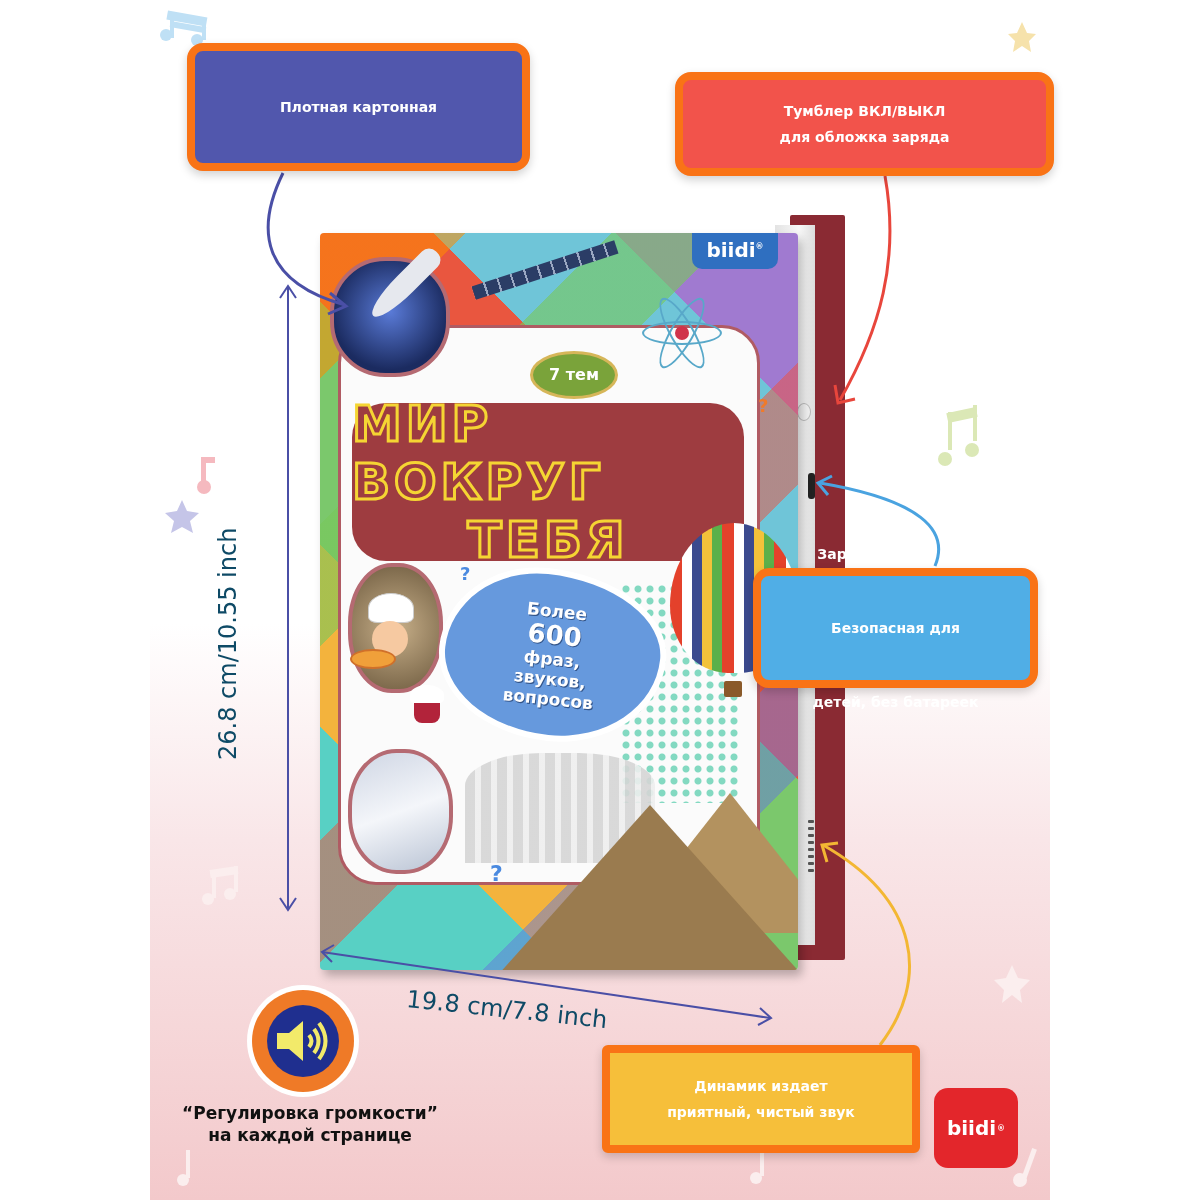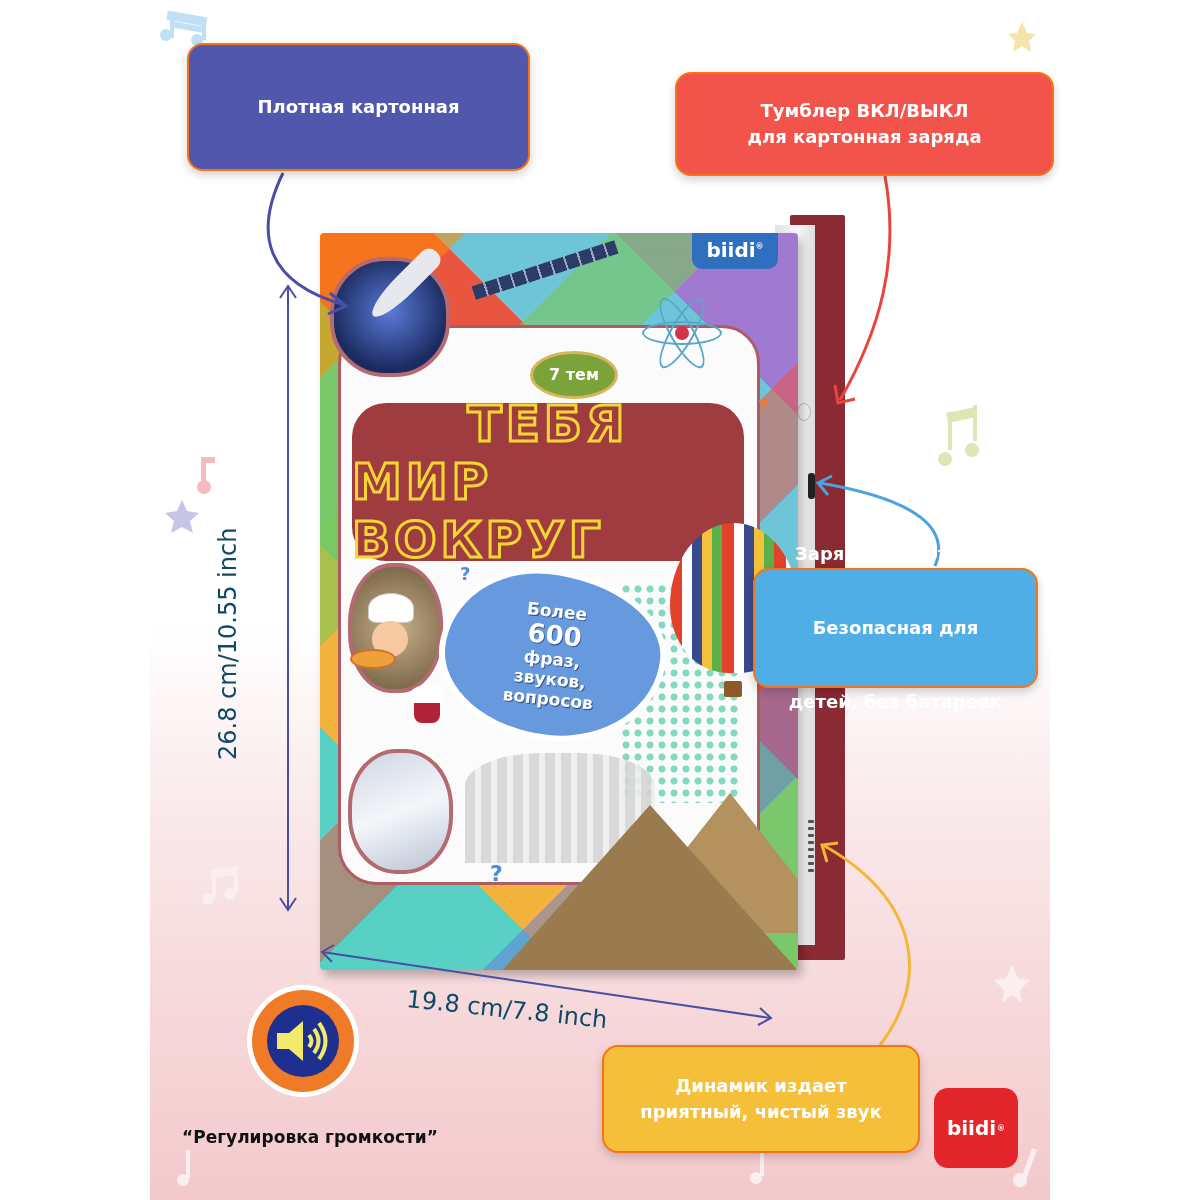--- a/index.html
+++ b/index.html
@@ -5,31 +5,31 @@
   * { box-sizing: border-box; margin: 0; padding: 0; }
   html, body { width: 1200px; height: 1200px; background: #ffffff; overflow: hidden; }
   body { position: relative; font-family: "DejaVu Sans", sans-serif; }
 
   .panel {
     position: absolute; left: 150px; top: 0; width: 900px; height: 1200px;
     background: linear-gradient(to bottom, #ffffff 0%, #ffffff 52%, #f9e6e8 70%, #f3c9cb 100%);
   }
 
   .callout {
-    position: absolute; border: 2px solid #f97316; border-radius: 16px;
+    position: absolute; border: 8px solid #f97316; border-radius: 16px;
     box-shadow: 0 4px 10px rgba(0,0,0,0.18);
     color: #ffffff; font-weight: bold; text-align: center;
     display: flex; flex-direction: column; justify-content: center; align-items: center;
-    font-size: 18px; line-height: 26px;
+    font-size: 14px; line-height: 26px;
   }
   .callout span { display: block; }
   .callout-cover { left: 187px; top: 43px; width: 343px; height: 128px; background: #5157ad; }
   .callout-switch { left: 675px; top: 72px; width: 379px; height: 104px; background: #f2534b; }
   .callout-usb { left: 753px; top: 568px; width: 285px; height: 120px; background: #50aee6; gap: 48px; }
-  .callout-speaker { left: 602px; top: 1045px; width: 318px; height: 108px; background: #f6bf3a; }
+  .callout-speaker { left: 602px; top: 1045px; width: 318px; height: 108px; background: #f6bf3a; border-radius: 6px; }
 
   
   .book { position: absolute; left: 300px; top: 205px; width: 545px; height: 770px; }
   .book-spine-back {
     position: absolute; left: 490px; top: 10px; width: 55px; height: 745px;
     background: #8a2a33; border-radius: 2px;
   }
   .book-pages {
     position: absolute; left: 475px; top: 20px; width: 40px; height: 720px;
     background: linear-gradient(to right, #e3e3e3, #f8f8f8 60%, #dcdcdc);
@@ -148,21 +148,21 @@
   
   .volume-badge {
     position: absolute; left: 247px; top: 985px; width: 112px; height: 112px; border-radius: 50%;
     background: #ffffff; display: flex; align-items: center; justify-content: center;
   }
   .volume-inner {
     width: 102px; height: 102px; border-radius: 50%; background: #ef7a27;
     display: flex; align-items: center; justify-content: center;
   }
   .volume-core { width: 72px; height: 72px; border-radius: 50%; background: #1f2f8f; display: flex; align-items: center; justify-content: center; }
-  .volume-caption { position: absolute; left: 160px; top: 1102px; width: 300px; text-align: center; font-weight: bold; font-size: 17px; line-height: 22px; color: #111111; margin-top: 24px; }
+  .volume-caption { position: absolute; left: 160px; top: 1102px; width: 300px; text-align: center; font-weight: bold; font-size: 17px; line-height: 22px; color: #111111; }
   .volume-caption span { display: block; }
 
   .brand-logo {
     position: absolute; left: 934px; top: 1088px; width: 84px; height: 80px; border-radius: 14px;
     background: #e3262b; color: #ffffff; font-weight: bold; font-size: 20px;
     display: flex; align-items: center; justify-content: center;
   }
   .brand-logo sup { font-size: 8px; margin-left: 1px; }
   svg.overlay { position: absolute; left: 0; top: 0; width: 1200px; height: 1200px; pointer-events: none; }
 </style>
@@ -239,22 +239,22 @@
     <div class="shuttle"></div>
     <div class="satellite"></div>
     <div class="atom">
         <i></i>
         <i></i>
         <i></i>
         <b></b>
       </div>
     <div class="topics-badge">7 тем</div>
     <div class="title-box">
+      <span>МИР ВОКРУГ</span>
       <span>ТЕБЯ</span>
-      <span>МИР ВОКРУГ</span>
     </div>
     <div class="food-circle"></div>
     <div class="chef"></div>
     <div class="pizza"></div>
     <div class="cupcake"></div>
     <div class="snow-circle"></div>
     <div class="dots"></div>
     <div class="colosseum"></div>
     <div class="pyramid-2"></div>
     <div class="pyramid-1"></div>
@@ -291,21 +291,21 @@
 </svg>
 
 <div class="dim-v">26.8 cm/10.55 inch</div>
 <div class="dim-h">19.8 cm/7.8 inch</div>
 
 <div class="callout callout-cover">
   <span>Плотная картонная</span>
 </div>
 <div class="callout callout-switch">
   <span>Тумблер ВКЛ/ВЫКЛ</span>
-  <span>для картонная заряда</span>
+  <span>для обложка заряда</span>
 </div>
 <div class="callout callout-usb">
   <span>Заряжается от USB</span>
   <span>Безопасная для</span>
   <span>детей, без батареек</span>
 </div>
 <div class="callout callout-speaker">
   <span>Динамик издает</span>
   <span>приятный, чистый звук</span>
 </div>
@@ -317,18 +317,19 @@
         <polygon points="2,15 14,15 28,3 28,43 14,31 2,31" fill="#f2ea6a"></polygon>
         <path d="M 34 17 Q 39 23 34 29" stroke="#f2ea6a" stroke-width="4" fill="none"></path>
         <path d="M 39 11 Q 48 23 39 35" stroke="#f2ea6a" stroke-width="4" fill="none"></path>
         <path d="M 44 5 Q 57 23 44 41" stroke="#f2ea6a" stroke-width="4" fill="none"></path>
       </svg>
     </div>
   </div>
 </div>
 <div class="volume-caption">
   <span>“Регулировка громкости”</span>
+  <span>на каждой странице</span>
 </div>
 
 <div class="brand-logo">
   <span>biidi</span>
     <sup>®</sup>
 </div>
 
 </body></html>

